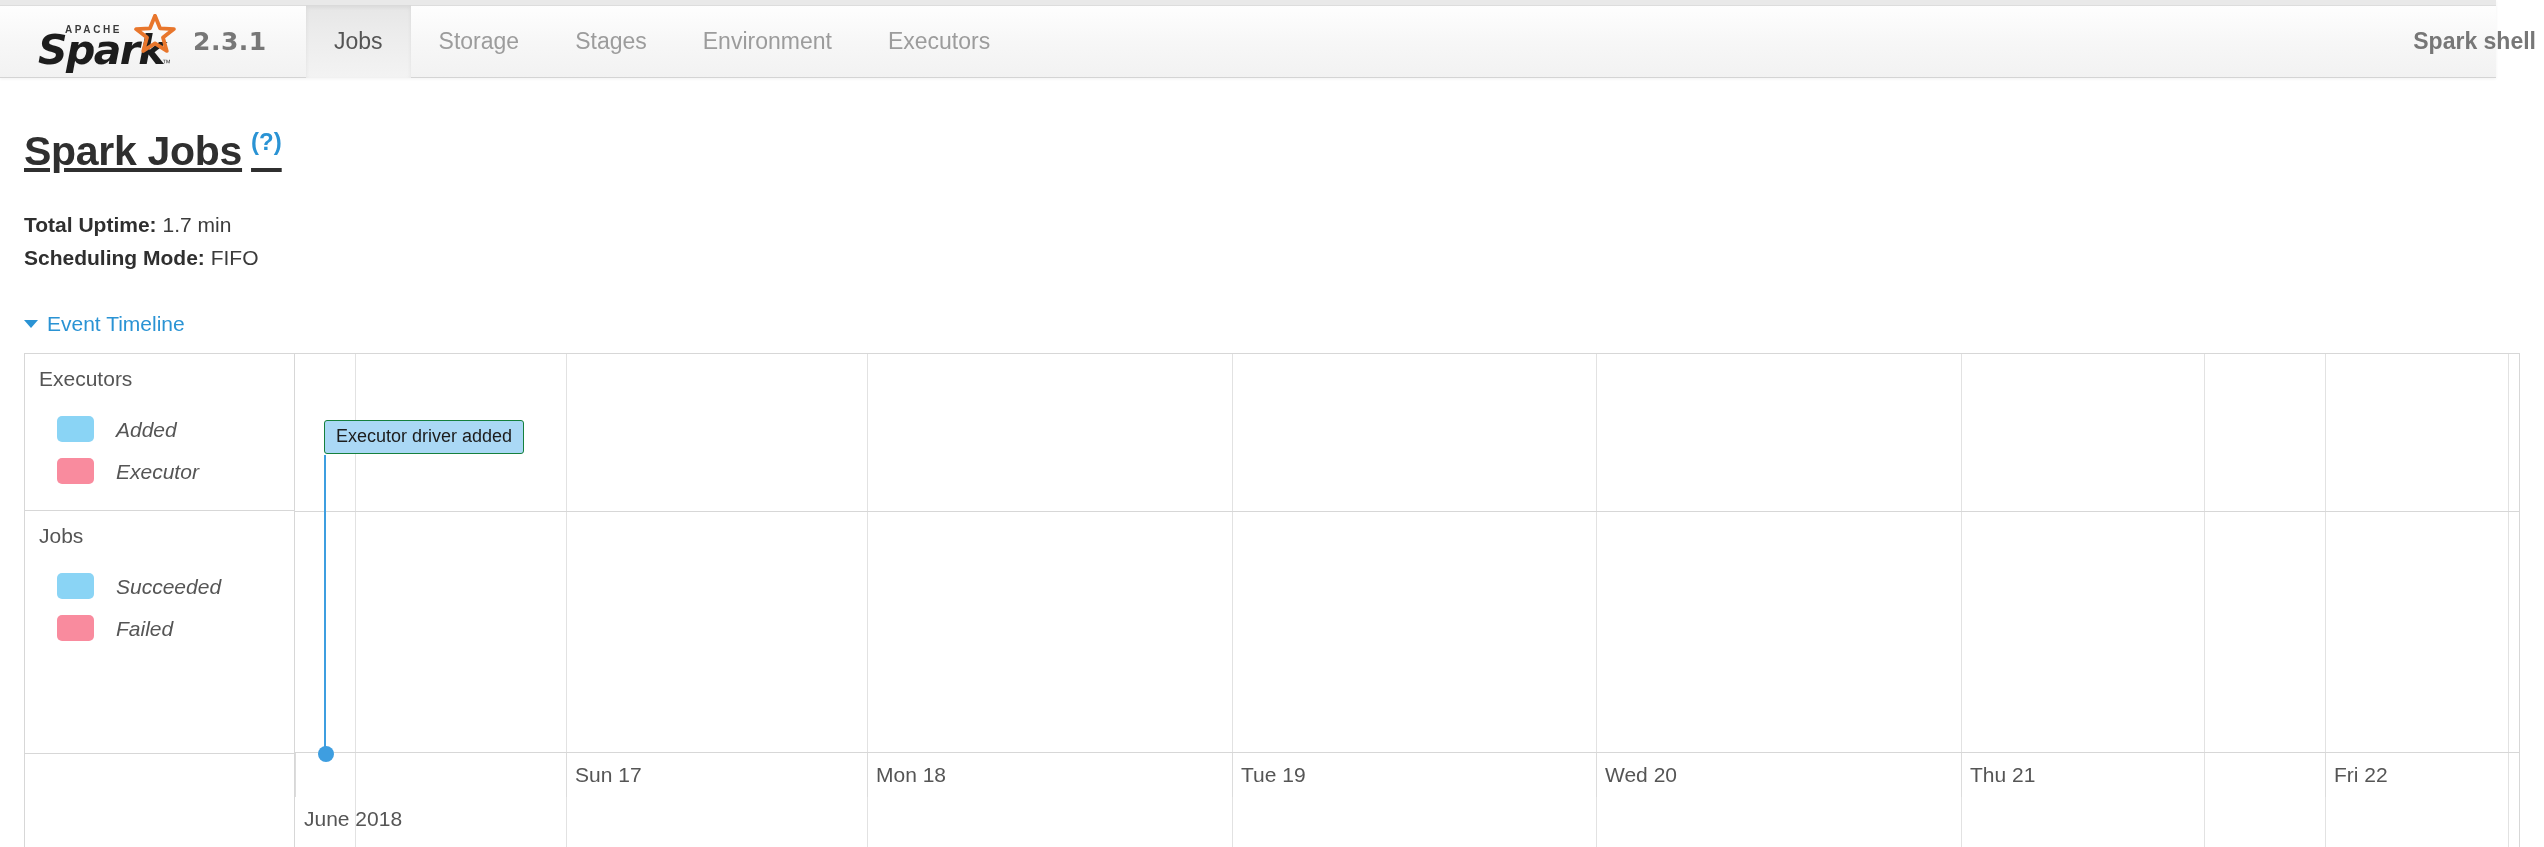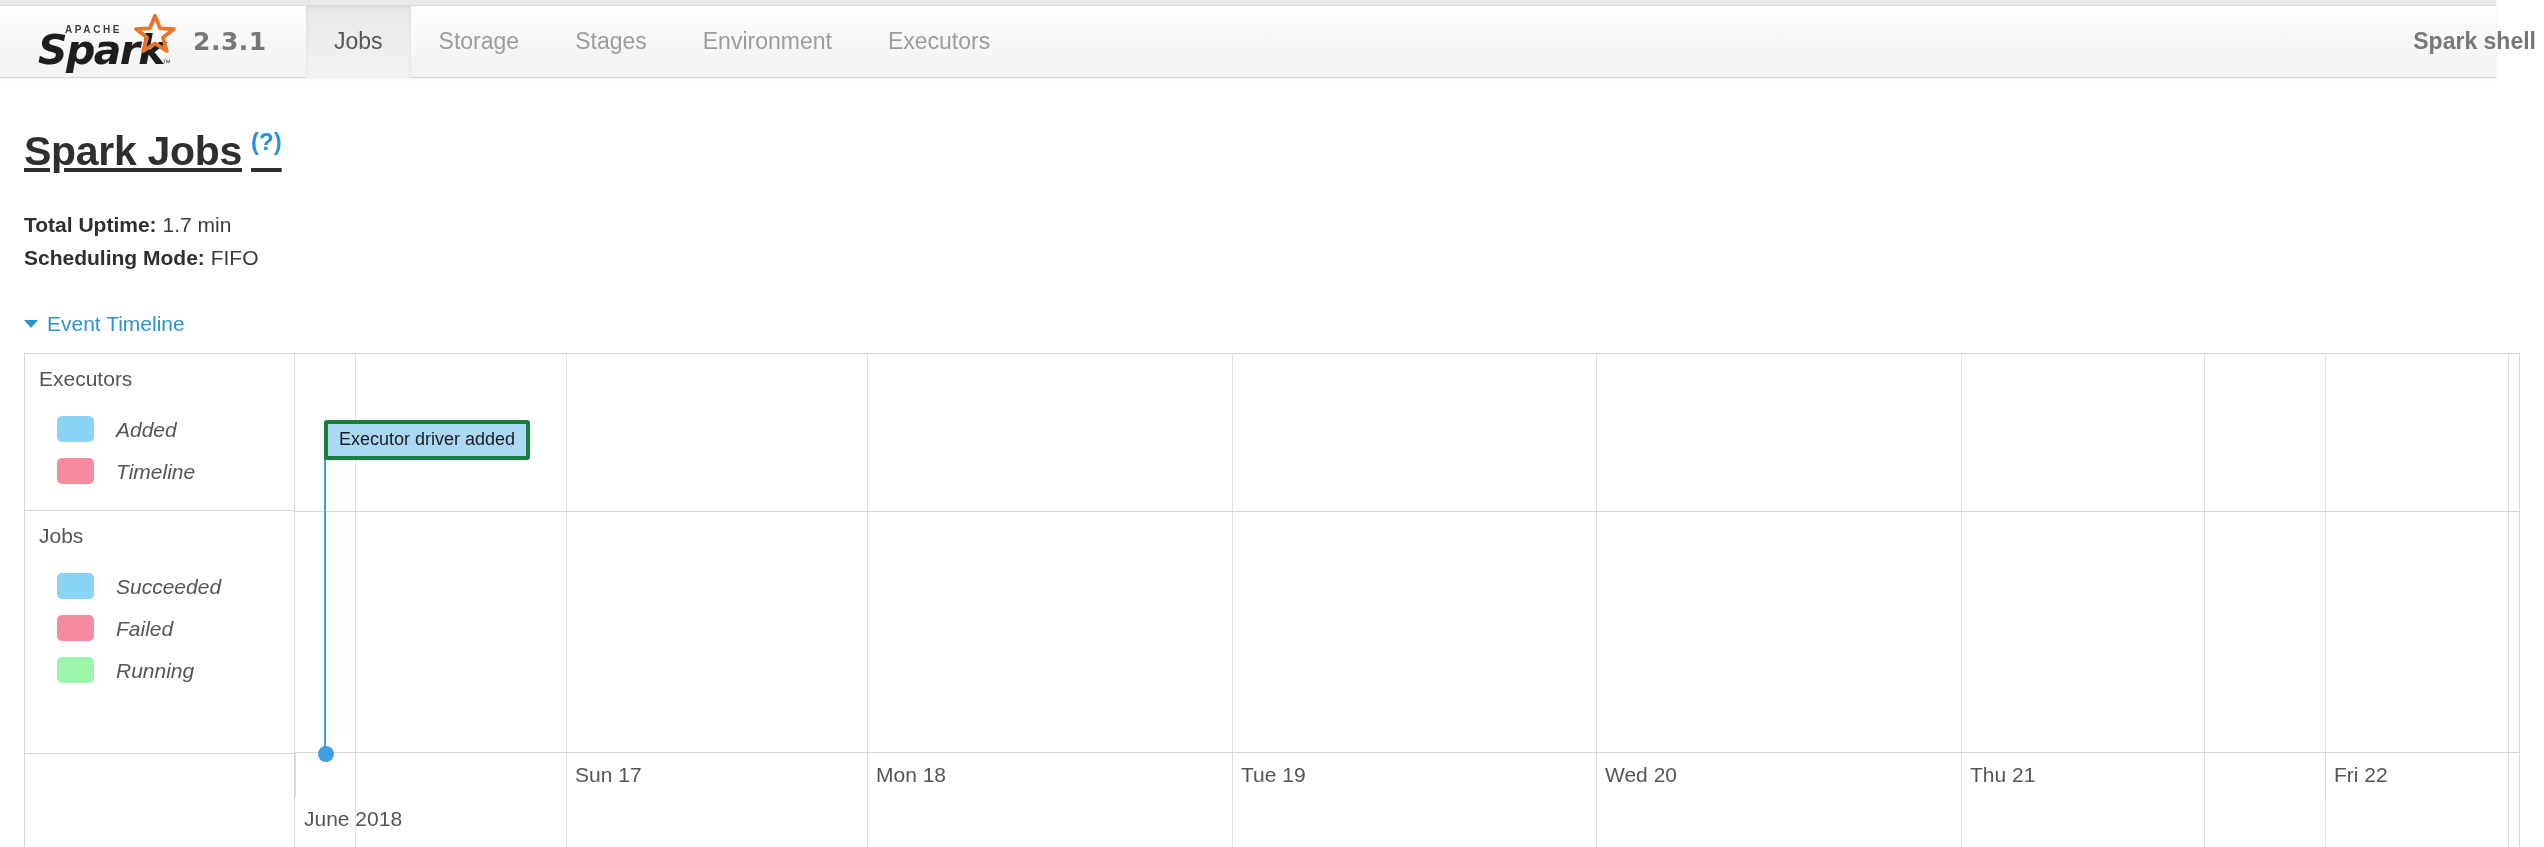--- a/index.html
+++ b/index.html
@@ -108,21 +108,21 @@
   }
   .axis-major{
     position:absolute;top:0;font-size:21px;color:#555555;padding-left:9px;line-height:44px;
   }
   .axis-tick{position:absolute;top:0;height:44px;width:1px;background:#dcdcdc;}
   .axis-minor{
     position:absolute;top:44px;font-size:21px;color:#555555;padding-left:9px;line-height:44px;
   }
   .event-box{
     position:absolute;box-sizing:border-box;
-    background:#aad8f5;border:4px solid #15803d;border-radius:3px;
+    background:#aad8f5;border:1px solid #15803d;border-radius:3px;
     font-size:18px;color:#1c1c1c;padding:5px 11px 6px 11px;white-space:nowrap;z-index:3;
   }
   .event-line{position:absolute;width:2px;background:#3e9ee0;z-index:2;}
   .event-dot{
     position:absolute;width:16px;height:16px;border-radius:50%;
     background:#3e9ee0;z-index:3;
   }
 </style>
 </head>
 <body>
@@ -219,34 +219,30 @@
 
     <div class="label-panel">
       <div class="grp executors">
         <div class="grp-title">Executors</div>
         <div class="legend">
           <span class="swatch" style="background:#8ad4f5"></span>
           <span class="legend-text">Added</span>
         </div>
         <div class="legend">
           <span class="swatch" style="background:#f98b9e"></span>
-          <span class="legend-text">Timeline</span>
+          <span class="legend-text">Executor</span>
         </div>
       </div>
       <div class="grp jobs">
         <div class="grp-title">Jobs</div>
         <div class="legend">
           <span class="swatch" style="background:#8ad4f5"></span>
           <span class="legend-text">Succeeded</span>
         </div>
         <div class="legend">
           <span class="swatch" style="background:#f98b9e"></span>
           <span class="legend-text">Failed</span>
         </div>
-        <div class="legend">
-          <span class="swatch" style="background:#9bf5ab"></span>
-          <span class="legend-text">Running</span>
-        </div>
       </div>
     </div>
 
   </div>
 </div>
 
 </body></html>

